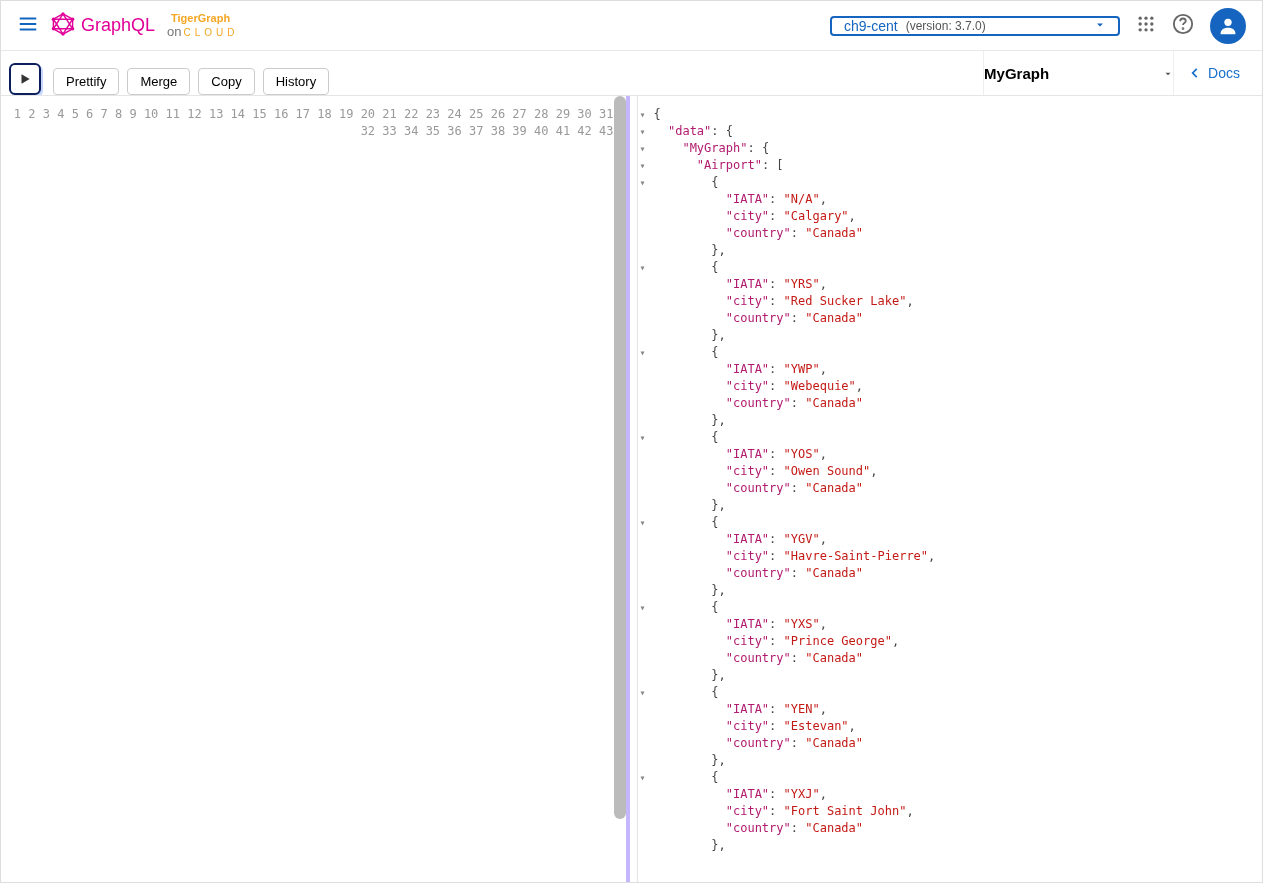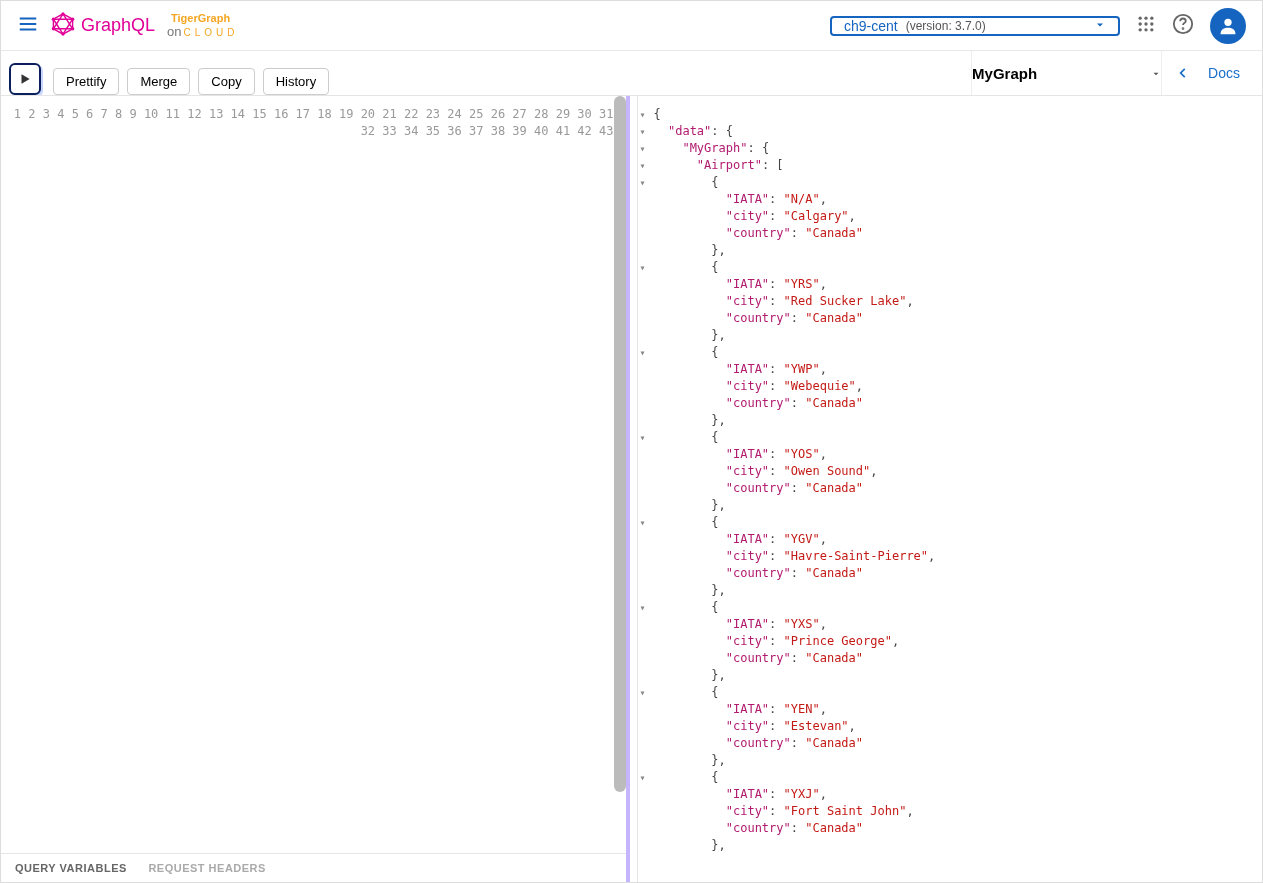--- a/index.html
+++ b/index.html
@@ -24,21 +24,21 @@
 .header-icon { margin-left: 16px; color: #555; cursor: pointer; }
 .avatar { width: 36px; height: 36px; border-radius: 50%; background: #1565C0; margin-left: 16px; display:flex;align-items:center;justify-content:center;color:#fff; }
 
 
 .toolbar { display: flex; align-items: flex-end; height: 44px; padding: 0 8px; }
 .play-btn { width: 32px; height: 32px; border: 2px solid #0a1f5c; border-radius: 6px; background: #fff; display:flex;align-items:center;justify-content:center;cursor:pointer;margin-right:12px; box-shadow: 2px 2px 0 #c7d7ff;}
 .play-btn svg { fill: #333; }
 .pbtn { border: 1px solid #ccc; border-radius: 4px; background: #fff; padding: 5px 12px; font-size: 13px; margin-right: 8px; cursor: pointer; }
 .graph-select { margin-left: auto; border-left: 1px solid #eee; height: 44px; display:flex;align-items:center; padding: 0 0; min-width: 190px; font-size: 15px; cursor:pointer;font-weight:bold;}
 .gs-caret { margin-left: auto; }
-.docs-link { display:flex;align-items:center; gap: 18px; color:#1a6fc9; padding: 0 14px; cursor:pointer; border-left: 1px solid #eee; height: 44px;}
+.docs-link { display:flex;align-items:center; gap: 6px; color:#1a6fc9; padding: 0 14px; cursor:pointer; border-left: 1px solid #eee; height: 44px;}
 .docs-link svg { stroke: #1a6fc9; }
 
 
 .main { flex: 1; display: flex; border-top: 1px solid #e5e5e5; overflow: hidden; }
 .left-pane { flex: 1; display:flex; flex-direction: column; border-right: 4px solid #c4b5fd; overflow:hidden; }
 .editor-area { flex: 1; display: flex; overflow: hidden; position:relative; }
 .gutter-col { background: #fff; padding: 10px 6px 10px 10px; text-align: right; color: #999; font: 12px/17px Menlo, Consolas, monospace; user-select:none; border-right: 0px solid #eee;}
 .code-col { flex:1; padding: 10px 0 10px 6px; font: 12px/17px Menlo, Consolas, monospace; white-space: pre; overflow:auto; color:#555; font-style: italic;}
 .code-col::-webkit-scrollbar { height: 14px; width: 12px;}
 .code-col::-webkit-scrollbar-thumb { background: #bbb; border-radius: 7px; }
@@ -246,24 +246,20 @@
       
       
     
   
 
 </div>
         <div class="left-scroll">
           <div class="thumb" style="height:92%;"></div>
         </div>
       </div>
-      <div class="footer-tabs">
-        <span class="active">QUERY VARIABLES</span>
-        <span>REQUEST HEADERS</span>
-      </div>
     </div>
 
     <div class="divider"></div>
 
     <div class="right-pane">
       <div class="fold-col" id="foldcol">
           <div class="t">▾</div>
           <div class="t">▾</div>
           <div class="t">▾</div>
           <div class="t">▾</div>

